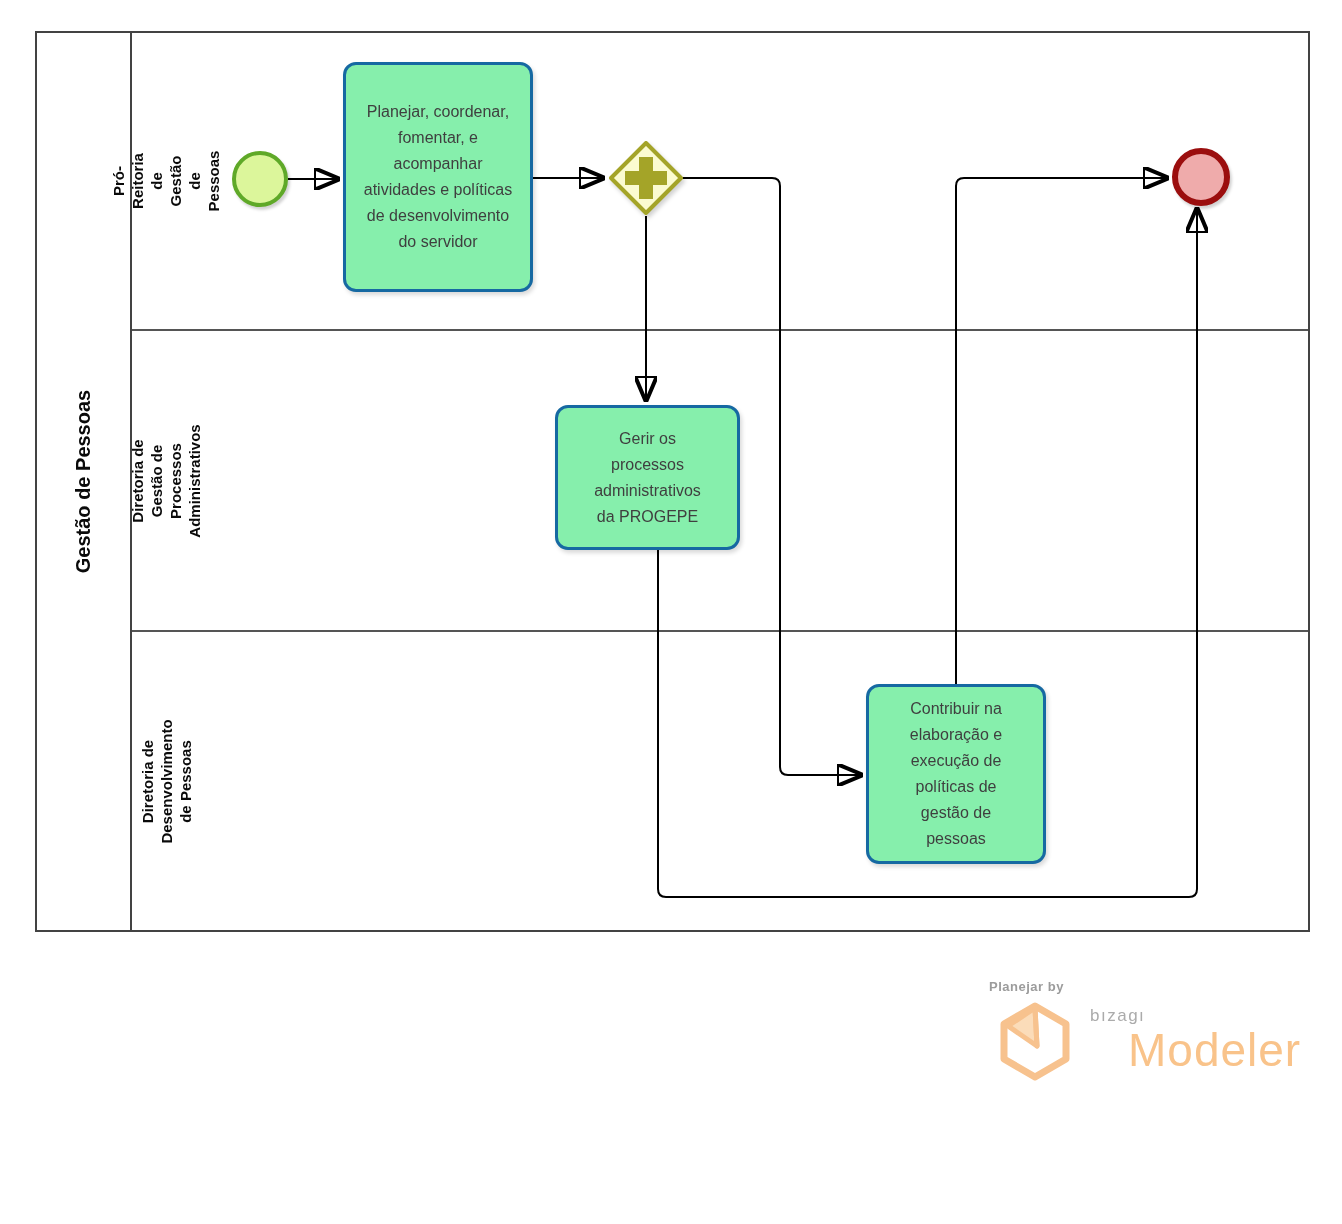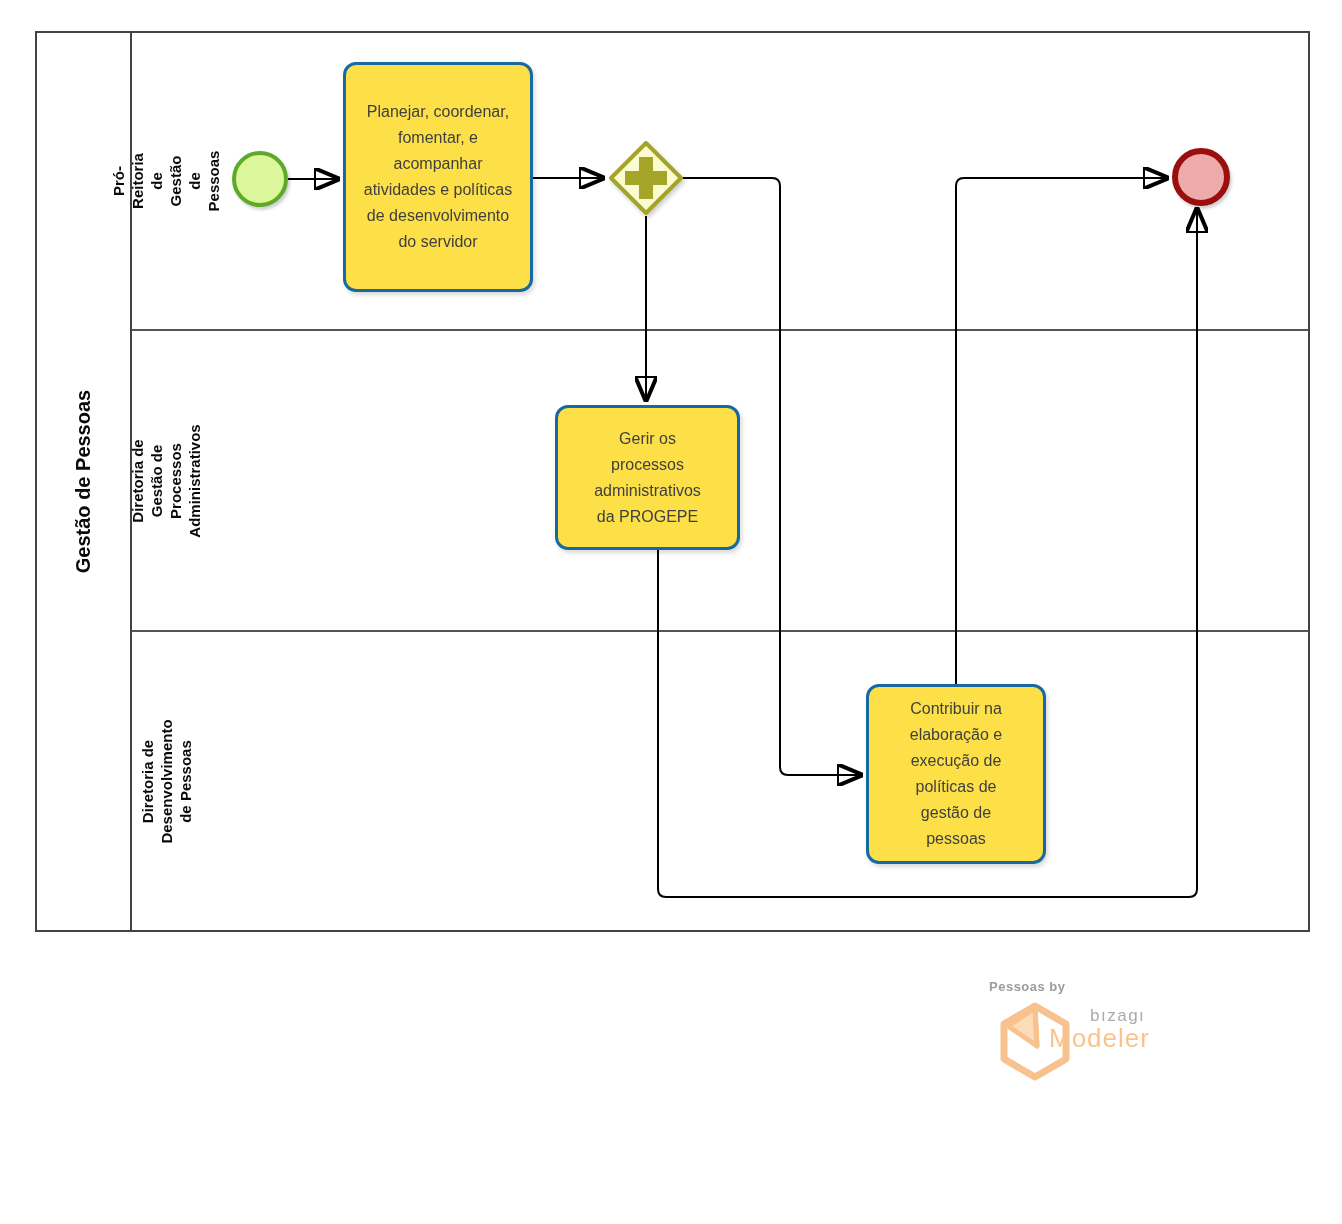--- a/index.html
+++ b/index.html
@@ -22,21 +22,21 @@
         display:flex;align-items:center;justify-content:center;overflow:visible;}
   .lane-name span{display:block;width:232px;transform:rotate(-90deg);
         text-align:center;font-size:15px;line-height:19px;font-weight:bold;color:#0a0a0a;}
 
   
   .connectors{position:absolute;left:0;top:0;width:1342px;height:1224px;pointer-events:none;}
   .connectors path{stroke:#000;stroke-width:2;fill:none;}
 
   
   .task{position:absolute;box-sizing:border-box;border:3px solid #1669A2;border-radius:13px;
-        background:#fde047;display:flex;align-items:center;justify-content:center;
+        background:#86efac;display:flex;align-items:center;justify-content:center;
         text-align:center;font-size:16px;line-height:26px;color:#3F3F3F;
         box-shadow:2px 3px 4px rgba(0,0,0,0.15);}
   .task-1{left:343px;top:62px;width:190px;height:230px;}
   .task-1 span{max-width:158px;}
   .task-2{left:555px;top:405px;width:185px;height:145px;}
   .task-2 span{max-width:128px;}
   .task-3{left:866px;top:684px;width:180px;height:180px;}
   .task-3 span{max-width:118px;}
 
   .event{position:absolute;border-radius:50%;box-sizing:content-box;
@@ -44,21 +44,21 @@
   .event-start{left:232px;top:151px;width:48px;height:48px;border:4px solid #5FA928;background:#DCF69B;}
   .event-end{left:1172px;top:148px;width:46px;height:46px;border:6px solid #9B0E0E;background:#EFABAB;}
 
   .gateway{position:absolute;left:606px;top:138px;filter:drop-shadow(2px 3px 2px rgba(0,0,0,0.18));}
 
   
   .powered{position:absolute;left:989px;top:979px;font-size:13px;font-weight:bold;
            color:#9C9C9C;letter-spacing:0.5px;}
   .logo-icon{position:absolute;left:994px;top:1001px;}
   .brand{position:absolute;left:1090px;top:1006px;font-size:17px;color:#ABABAB;letter-spacing:1.5px;}
-  .product{position:absolute;left:1049px;top:1023px;font-size:26px;color:#F9C38A;letter-spacing:1px;}
+  .product{position:absolute;left:1128px;top:1023px;font-size:46px;color:#F9C38A;letter-spacing:1px;}
 </style>
 </head>
 <body>
 
 <div class="canvas">
 
   <div class="pool">
     <div class="pool-header">
       <span>Gestão de Pessoas</span>
     </div>
@@ -110,21 +110,21 @@
   <div class="task task-2">
     <span>Gerir os processos administrativos da PROGEPE</span>
   </div>
 
   <div class="task task-3">
     <span>Contribuir na elaboração e execução de políticas de gestão de pessoas</span>
   </div>
 
   <div class="event event-end"></div>
 
-  <span class="powered">Pessoas by</span>
+  <span class="powered">Planejar by</span>
   <svg class="logo-icon" width="82" height="80" viewBox="0 0 82 80">
     <polygon points="41,5 72,23 72,58 41,76 10,58 10,23" fill="none" stroke="#F7C28E" stroke-width="7" stroke-linejoin="round"></polygon>
     <path d="M41,7 L14,25 L43,45 Z" fill="#FBDCB9" stroke="#F7C28E" stroke-width="5" stroke-linejoin="round"></path>
     <path d="M41,7 L43,45" fill="none" stroke="#F7C28E" stroke-width="5" stroke-linecap="round"></path>
   </svg>
   <span class="brand">bızagı</span>
   <span class="product">Modeler</span>
 
 </div>
 

